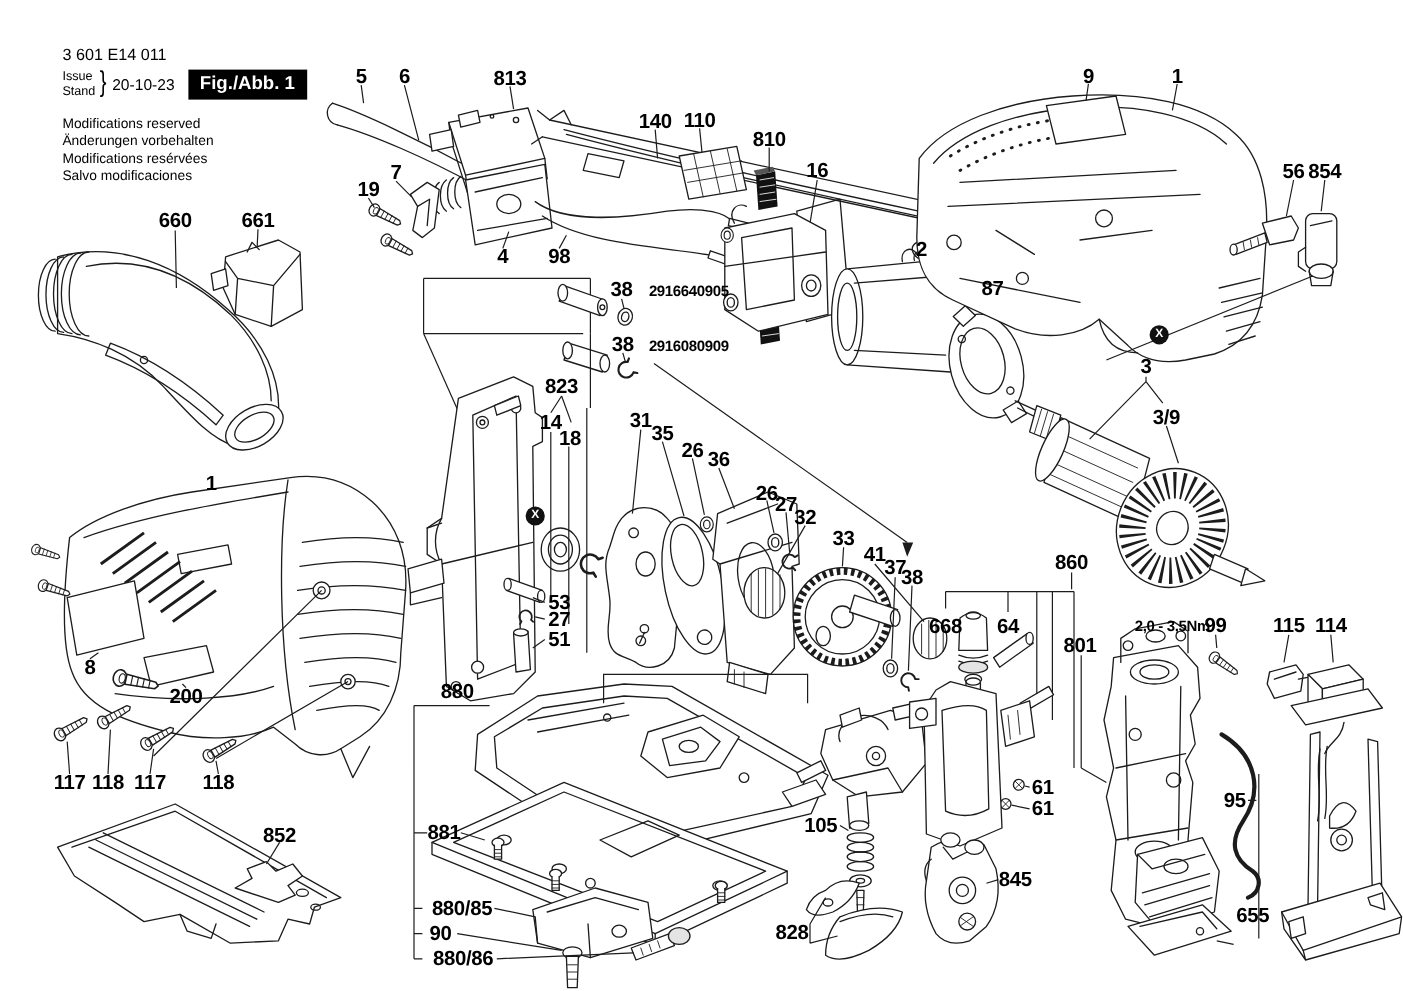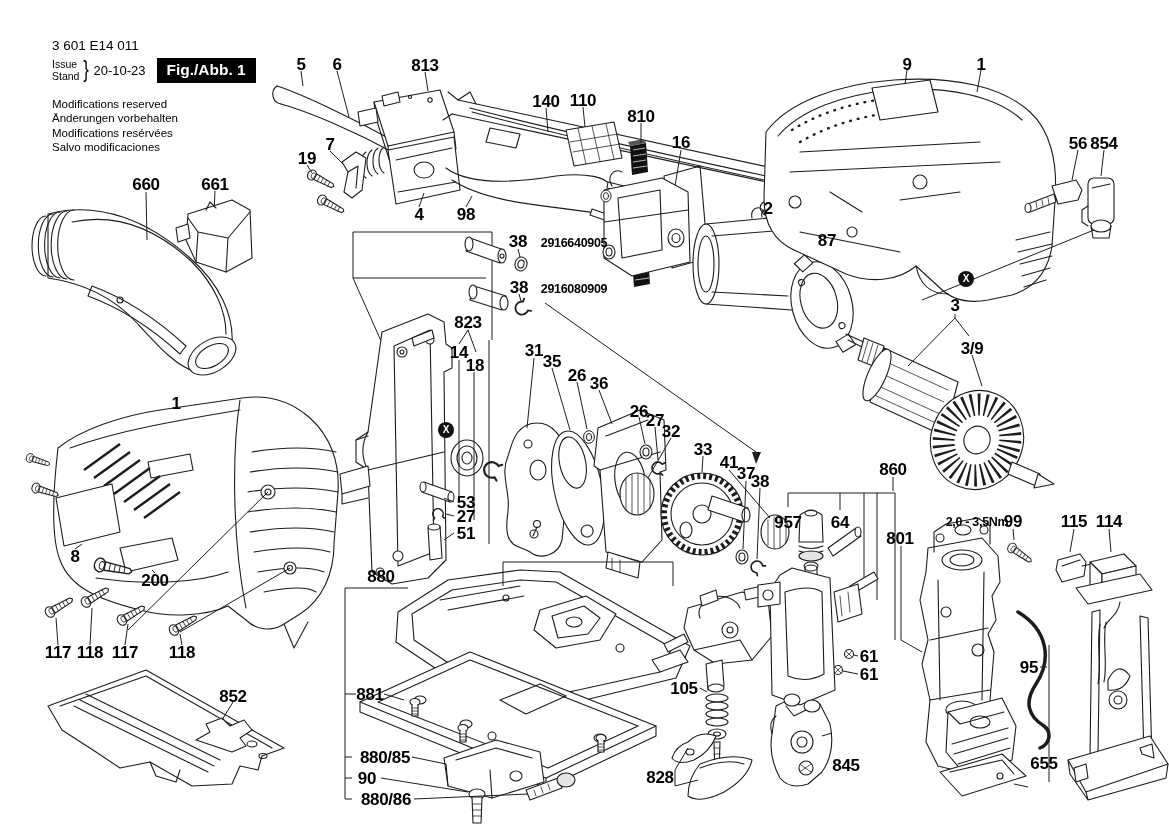--- a/index.html
+++ b/index.html
@@ -530,28 +530,28 @@
       <div class="plabel" style="left: 58px; top: 652px;">117</div>
       <div class="plabel" style="left: 90px; top: 652px;">118</div>
       <div class="plabel" style="left: 125px; top: 652px;">117</div>
       <div class="plabel" style="left: 182px; top: 652px;">118</div>
       <div class="plabel" style="left: 233px; top: 696px;">852</div>
       <div class="plabel" style="left: 381px; top: 576px;">880</div>
       <div class="plabel" style="left: 370px; top: 694px;">881</div>
       <div class="plabel" style="left: 385px; top: 757px;">880/85</div>
       <div class="plabel" style="left: 367px; top: 778px;">90</div>
       <div class="plabel" style="left: 386px; top: 799px;">880/86</div>
-      <div class="plabel" style="left: 788px; top: 522px;">957</div>
+      <div class="plabel" style="left: 788px; top: 522px;">668</div>
       <div class="plabel" style="left: 840px; top: 522px;">64</div>
       <div class="plabel" style="left: 893px; top: 469px;">860</div>
       <div class="plabel" style="left: 900px; top: 538px;">801</div>
       <div class="plabel" style="left: 869px; top: 656px;">61</div>
       <div class="plabel" style="left: 869px; top: 674px;">61</div>
       <div class="plabel" style="left: 684px; top: 688px;">105</div>
-      <div class="plabel" style="left: 846px; top: 733px; margin-top: 32px;">845</div>
+      <div class="plabel" style="left: 846px; top: 733px;">845</div>
       <div class="plabel" style="left: 660px; top: 777px;">828</div>
       <div class="plabel small" style="left: 977px; top: 522px;">2,0 - 3,5Nm</div>
       <div class="plabel" style="left: 1013px; top: 521px;">99</div>
       <div class="plabel" style="left: 1074px; top: 521px;">115</div>
       <div class="plabel" style="left: 1109px; top: 521px;">114</div>
       <div class="plabel" style="left: 1029px; top: 667px;">95</div>
       <div class="plabel" style="left: 1044px; top: 763px;">655</div>
       <div class="xmark" style="left: 966px; top: 279px;">X</div>
       <div class="xmark" style="left: 446px; top: 430px;">X</div>
     </div>

